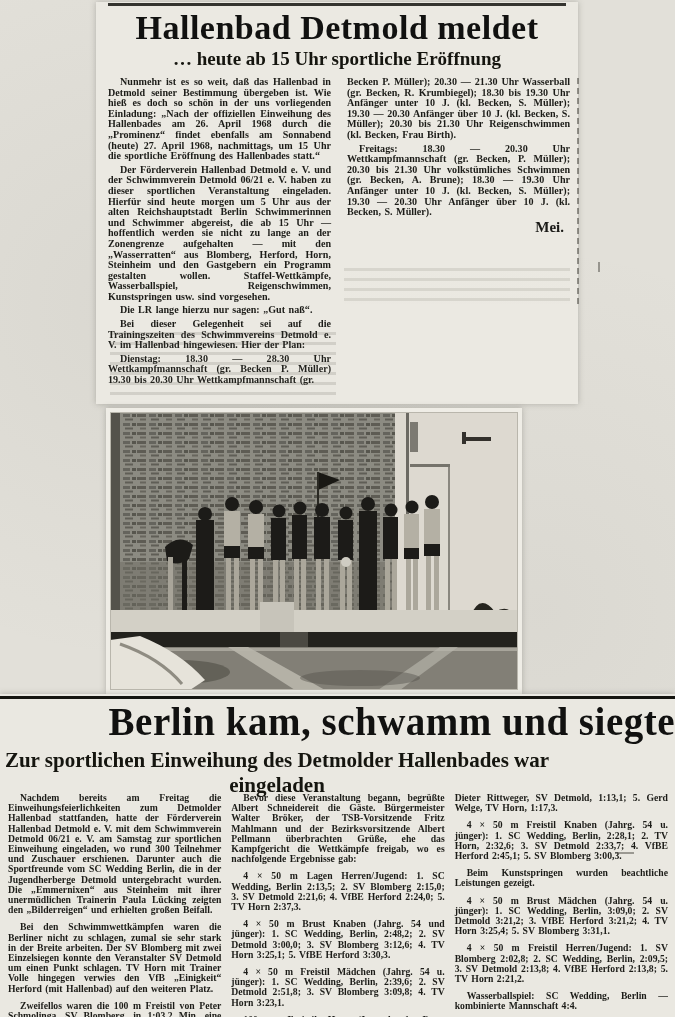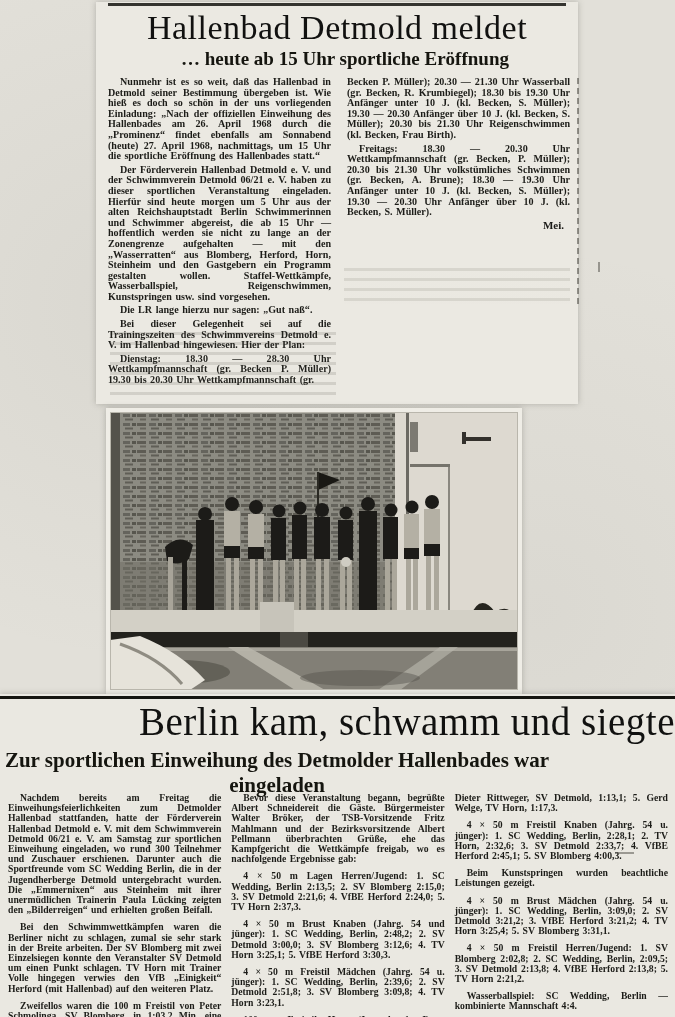--- a/index.html
+++ b/index.html
@@ -17,41 +17,41 @@
   #paper-bottom{left:0;top:694px;width:675px;height:323px;background:#eae8e1;}
   #paper-photo{left:106px;top:408px;width:416px;height:286px;background:#efede6;}
 
   .rule-h{position:absolute;background:#14140f;}
   #top-edge-rule{left:108px;top:3px;width:458px;height:3px;opacity:.85;}
   #mid-divider-rule{left:0;top:696px;width:675px;height:3px;}
 
   #col-rule-dashed{position:absolute;left:577px;top:78px;height:226px;width:0;
     border-left:2px dashed #55534c;opacity:.6;}
 
-  .headline{position:absolute;text-align:center;font-weight:normal;color:#111110;
+  .headline{position:absolute;text-align:center;font-weight:bold;color:#111110;
     letter-spacing:.5px;line-height:1.05;}
   #headline-top{left:100px;top:10px;width:474px;font-size:34px;}
-  #subheadline-top{left:108px;top:48px;width:474px;font-size:19px;font-weight:bold;
+  #subheadline-top{left:100px;top:48px;width:474px;font-size:19px;font-weight:bold;
     text-align:center;position:absolute;color:#15150f;}
   #headline-bottom{left:0;top:702px;width:675px;font-size:39px;text-align:right;}
   #subheadline-bottom{left:0;top:748px;width:554px;font-size:21px;font-weight:bold;
     text-align:center;position:absolute;color:#15150f;}
 
   .cols{position:absolute;display:flex;}
   #cols-top{left:108px;top:77px;width:462px;gap:16px;}
   #cols-bottom{left:8px;top:786px;width:660px;gap:10px;}
   .col{flex:1 1 0;}
   .col p{
     margin:0 0 3px 0;text-align:justify;text-indent:12px;
     font-size:10.1px;line-height:10.6px;font-weight:bold;color:#1c1c18;
     word-spacing:1px;
   }
   .col p.noindent{text-indent:0;}
   #cols-bottom .col p{font-size:9.7px;line-height:10.2px;margin-top:7px;}
-  .signature{ text-align:right;font-size:11px;font-weight:bold;margin-top:-2px;
+  .signature{ text-align:right;font-size:15px;font-weight:bold;margin-top:-2px;
     padding-right:6px;}
 
   .ghost{position:absolute;opacity:.35;filter:blur(.7px);
     background:repeating-linear-gradient(180deg,
       rgba(70,68,60,.55) 0 3px, rgba(200,198,190,.1) 3px 10px);}
   #ghost-left{left:110px;top:332px;width:226px;height:68px;opacity:.28;}
   #ghost-right{left:344px;top:268px;width:226px;height:36px;opacity:.22;}
 
   #pool-photo{position:absolute;left:110px;top:412px;width:408px;height:278px;
     display:block;}
@@ -215,21 +215,21 @@
   </div>
   <div class="col">
     <p>Bevor diese Veranstaltung begann, begrüßte Albert Schneidereit die Gäste. Bürgermeister Walter Bröker, der TSB-Vorsitzende Fritz Mahlmann und der Bezirksvorsitzende Albert Pellmann überbrachten Grüße, ehe das Kampfgericht die Wettkämpfe freigab, wo es nachfolgende Ergebnisse gab:</p>
     <p>4 × 50 m Lagen Herren/Jugend: 1. SC Wedding, Berlin 2:13,5; 2. SV Blomberg 2:15,0; 3. SV Detmold 2:21,6; 4. VfBE Herford 2:24,0; 5. TV Horn 2:37,3.</p>
     <p>4 × 50 m Brust Knaben (Jahrg. 54 und jünger): 1. SC Wedding, Berlin, 2:48,2; 2. SV Detmold 3:00,0; 3. SV Blomberg 3:12,6; 4. TV Horn 3:25,1; 5. VfBE Herford 3:30,3.</p>
     <p>4 × 50 m Freistil Mädchen (Jahrg. 54 u. jünger): 1. SC Wedding, Berlin, 2:39,6; 2. SV Detmold 2:51,8; 3. SV Blomberg 3:09,8; 4. TV Horn 3:23,1.</p>
     <p>100 m Freistil Herren/Jugend: 1. Peter Schmolinga, SV Blomberg, 1:03,2; 2. Manfred Schober, SC Wedding, Berlin, 1:10,0; 3. Lothar Geitz, VfBE Herford, 1:12,6; 4.</p>
   </div>
   <div class="col">
     <p class="noindent">Dieter Rittweger, SV Detmold, 1:13,1; 5. Gerd Welge, TV Horn, 1:17,3.</p>
-    <p>4 × 50 m Freistil Knaben (Jahrg. 54 u. jünger): 1. SC Wedding, Berlin, 2:28,1; 2. TV Horn, 2:32,6; 3. SV Detmold 2:33,7; 4. VfBE Herford 2:45,1; 5. SV Blomberg 4:00,3.</p>
+    <p>4 × 50 m Freistil Knaben (Jahrg. 54 u. jünger): 1. SC Wedding, Berlin, 2:28,1; 2. TV Horn, 2:32,6; 3. SV Detmold 2:33,7; 4. VfBE Herford 2:45,1; 5. SV Blomberg 3:00,3.</p>
     <p>Beim Kunstspringen wurden beachtliche Leistungen gezeigt.</p>
     <p>4 × 50 m Brust Mädchen (Jahrg. 54 u. jünger): 1. SC Wedding, Berlin, 3:09,0; 2. SV Detmold 3:21,2; 3. VfBE Herford 3:21,2; 4. TV Horn 3:25,4; 5. SV Blomberg 3:31,1.</p>
     <p>4 × 50 m Freistil Herren/Jugend: 1. SV Blomberg 2:02,8; 2. SC Wedding, Berlin, 2:09,5; 3. SV Detmold 2:13,8; 4. VfBE Herford 2:13,8; 5. TV Horn 2:21,2.</p>
     <p>Wasserballspiel: SC Wedding, Berlin — kombinierte Mannschaft 4:4.</p>
     <p>Punktewertung: 7 – 5 – 3 – 2 – 1 (Nicht angetreten 0 Punkt).</p>
     <p>Gesamtwertung: 1. SC Wedding, Berlin, 45 Punkte; 2. SV Blomberg 27 Punkte; 3. SV Detmold 26 Punkte; 4. TV Horn 14 Punkte; 5. VfBE Herford 13 Punkte.</p>
   </div>
 </div>
 
 <div class="mark" id="stray-mark-1"></div>

